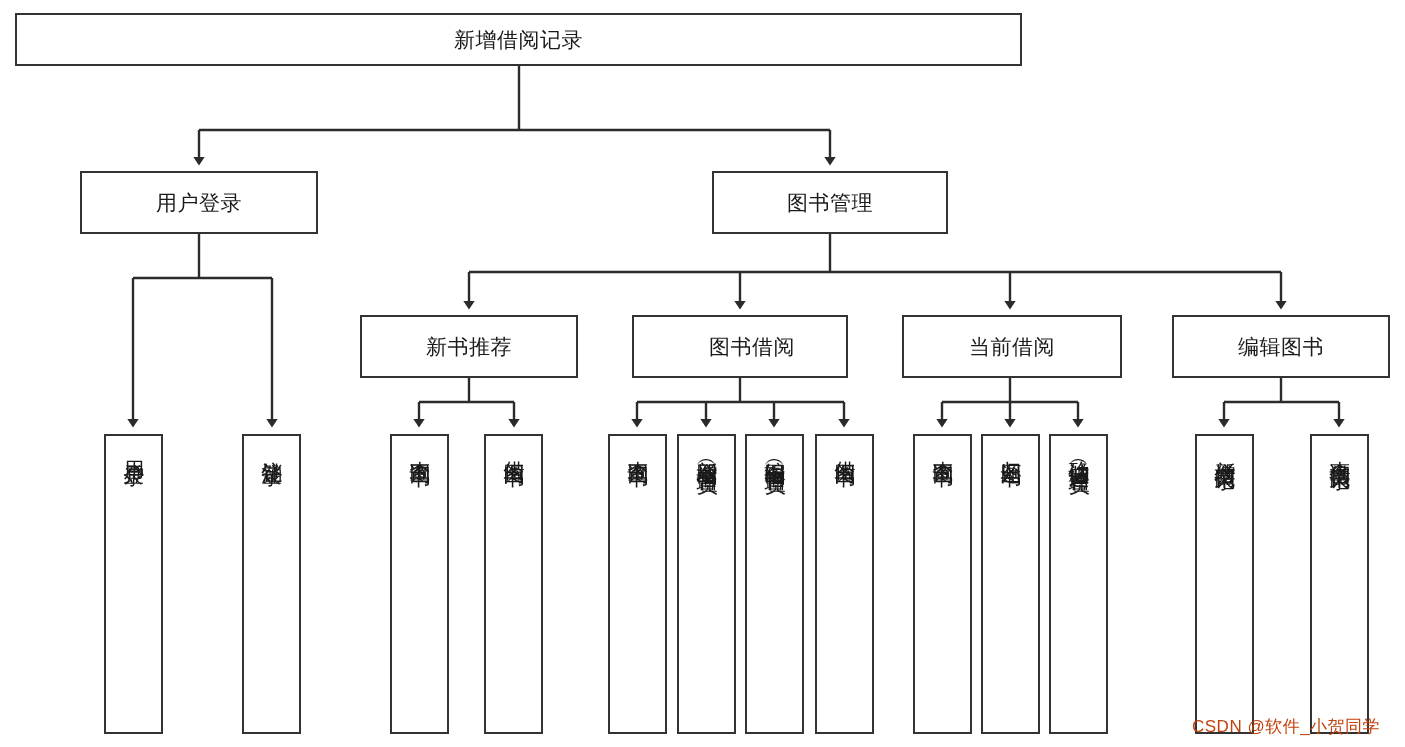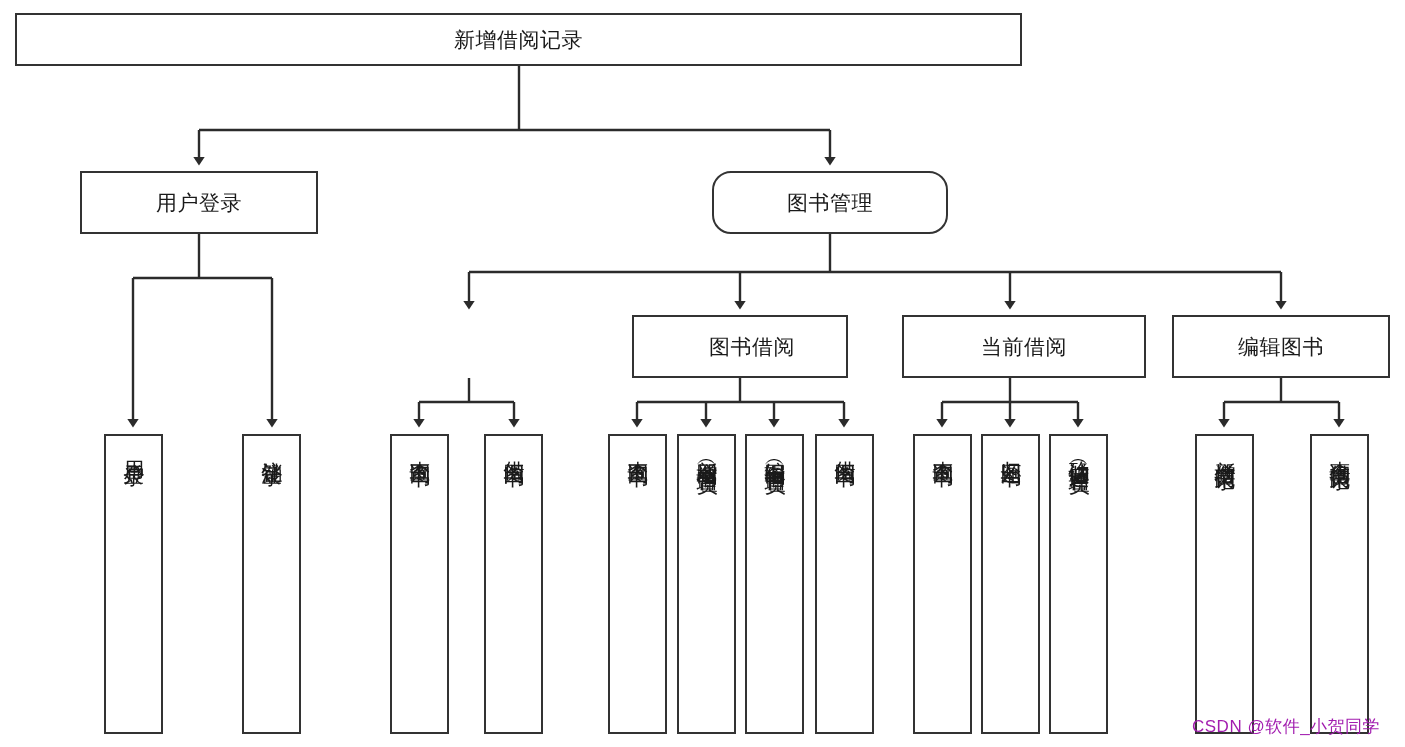--- a/index.html
+++ b/index.html
@@ -48,21 +48,21 @@
     writing-mode: vertical-rl;
     text-orientation: upright;
     font-size: 21px;
     line-height: 1.18;
     letter-spacing: 2px;
     white-space: nowrap;
   }
   .watermark {
     position: absolute;
     font-size: 17px;
-    color: #a21caf;
+    color: #c2410c;
     white-space: nowrap;
     letter-spacing: 0.5px;
   }
 </style>
 </head>
 <body>
 
 <div id="canvas">
 
   <svg id="edges" viewBox="0 0 1405 747">
@@ -116,30 +116,33 @@
   </svg>
 
   <div class="node horiz" style="left:15px; top:13px; width:1007px; height:53px;">
     <span>新增借阅记录</span>
   </div>
 
   <div class="node horiz" style="left:80px; top:171px; width:238px; height:63px;">
     <span>用户登录</span>
   </div>
 
-  <div class="node horiz" style="left:712px; top:171px; width:236px; height:63px;border-radius:19px;">
+  <div class="node horiz" style="left:712px; top:171px; width:236px; height:63px;">
     <span>图书管理</span>
   </div>
 
+  <div class="node horiz" style="left:360px; top:315px; width:218px; height:63px;">
+    <span>新书推荐</span>
+  </div>
 
   <div class="node horiz" style="left:632px; top:315px; width:216px; height:63px;padding-left:24px;">
     <span>图书借阅</span>
   </div>
 
-  <div class="node horiz" style="left:902px; top:315px; width:244px; height:63px;">
+  <div class="node horiz" style="left:902px; top:315px; width:220px; height:63px;">
     <span>当前借阅</span>
   </div>
 
   <div class="node horiz" style="left:1172px; top:315px; width:218px; height:63px;">
     <span>编辑图书</span>
   </div>
 
   <div class="node vert" style="left:104px; top:434px; width:59px; height:300px;">
     <span class="vlabel">用户登录</span>
   </div>

